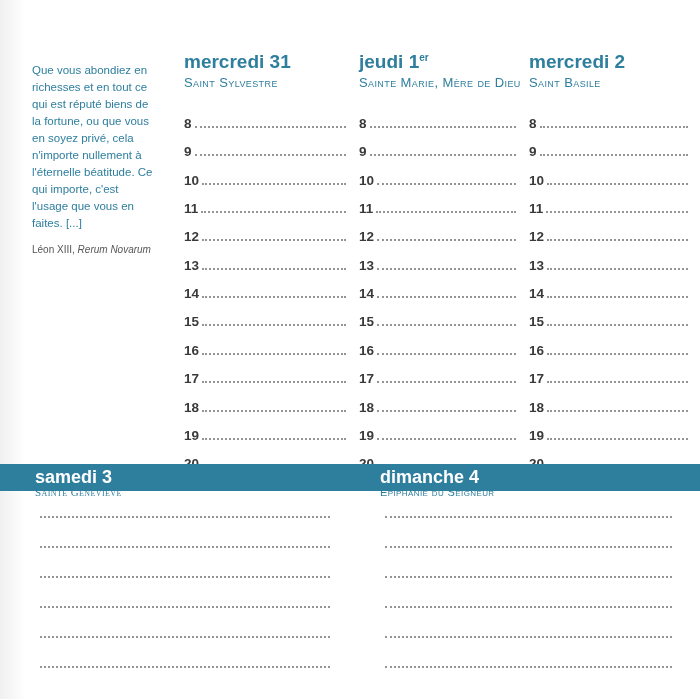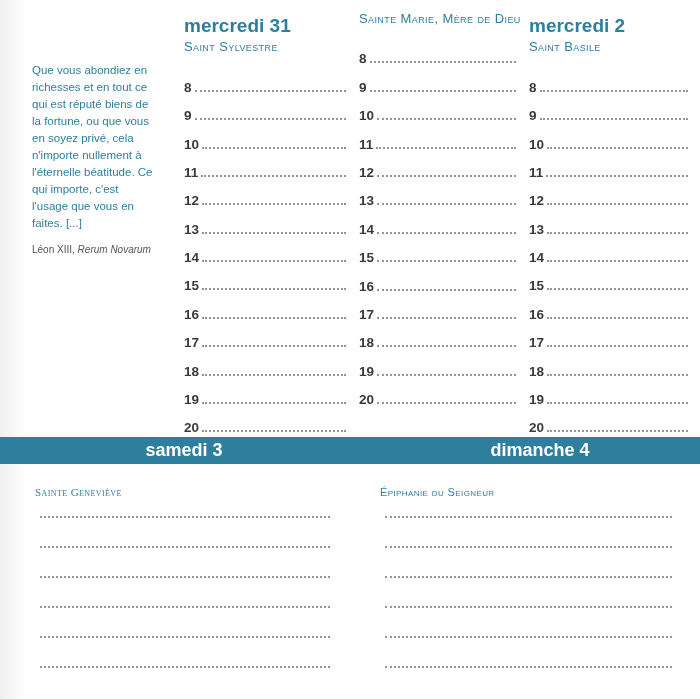--- a/index.html
+++ b/index.html
@@ -36,21 +36,21 @@
     font-size: 11.5px;
     line-height: 17px;
   }
   .quote-attr {
     margin-top: 12px;
     color: var(--quote_attr, #555);
     font-size: 10px;
   }
   .quote-attr i { font-style: italic; }
 
-  .day-col { margin-right: 13px; }
+  .day-col { margin-right: 13px; margin-top: 36px; }
   .day-col.c1 { width: 162px; }
   .day-col.c2 { width: 157px; }
   .day-col.c3 { width: 159px; margin-right: 0; }
 
   .day-title {
     color: var(--accent, #2e7e9e);
     font-size: 19px;
     font-weight: 700;
     line-height: 24px;
   }
@@ -74,26 +74,25 @@
   }
   .hour-line {
     flex: 1;
     margin: 0 0 3px 3px;
     border-bottom: 2px dotted var(--dot, #949494);
   }
 
   
   .banner {
     position: absolute;
-    top: 437px; left: 0;
+    top: 464px; left: 0;
     width: 700px; height: 27px;
     background: var(--accent, #2e7e9e);
     display: flex;
     align-items: center;
-    justify-content: center;
   }
   .banner-day {
     color: #ffffff;
     font-size: 18px;
     font-weight: 700;
   }
   .banner-day.b1 { margin-left: 35px; width: 345px; }
 
   .saints-row {
     position: absolute;
@@ -189,20 +188,21 @@
             <span class="hour-line"></span>
           </div>
           <div class="hour-row">
             <span class="hour-num">20</span>
             <span class="hour-line"></span>
           </div>
         </div>
     </div>
 
     <div class="day-col c2">
+      <div class="day-title"><span>jeudi</span> <span>1</span><sup>er</sup></div>
       <div class="saint">Sainte Marie, Mère de Dieu</div>
       <div class="hours">
           <div class="hour-row">
             <span class="hour-num">8</span>
             <span class="hour-line"></span>
           </div>
           <div class="hour-row">
             <span class="hour-num">9</span>
             <span class="hour-line"></span>
           </div>

